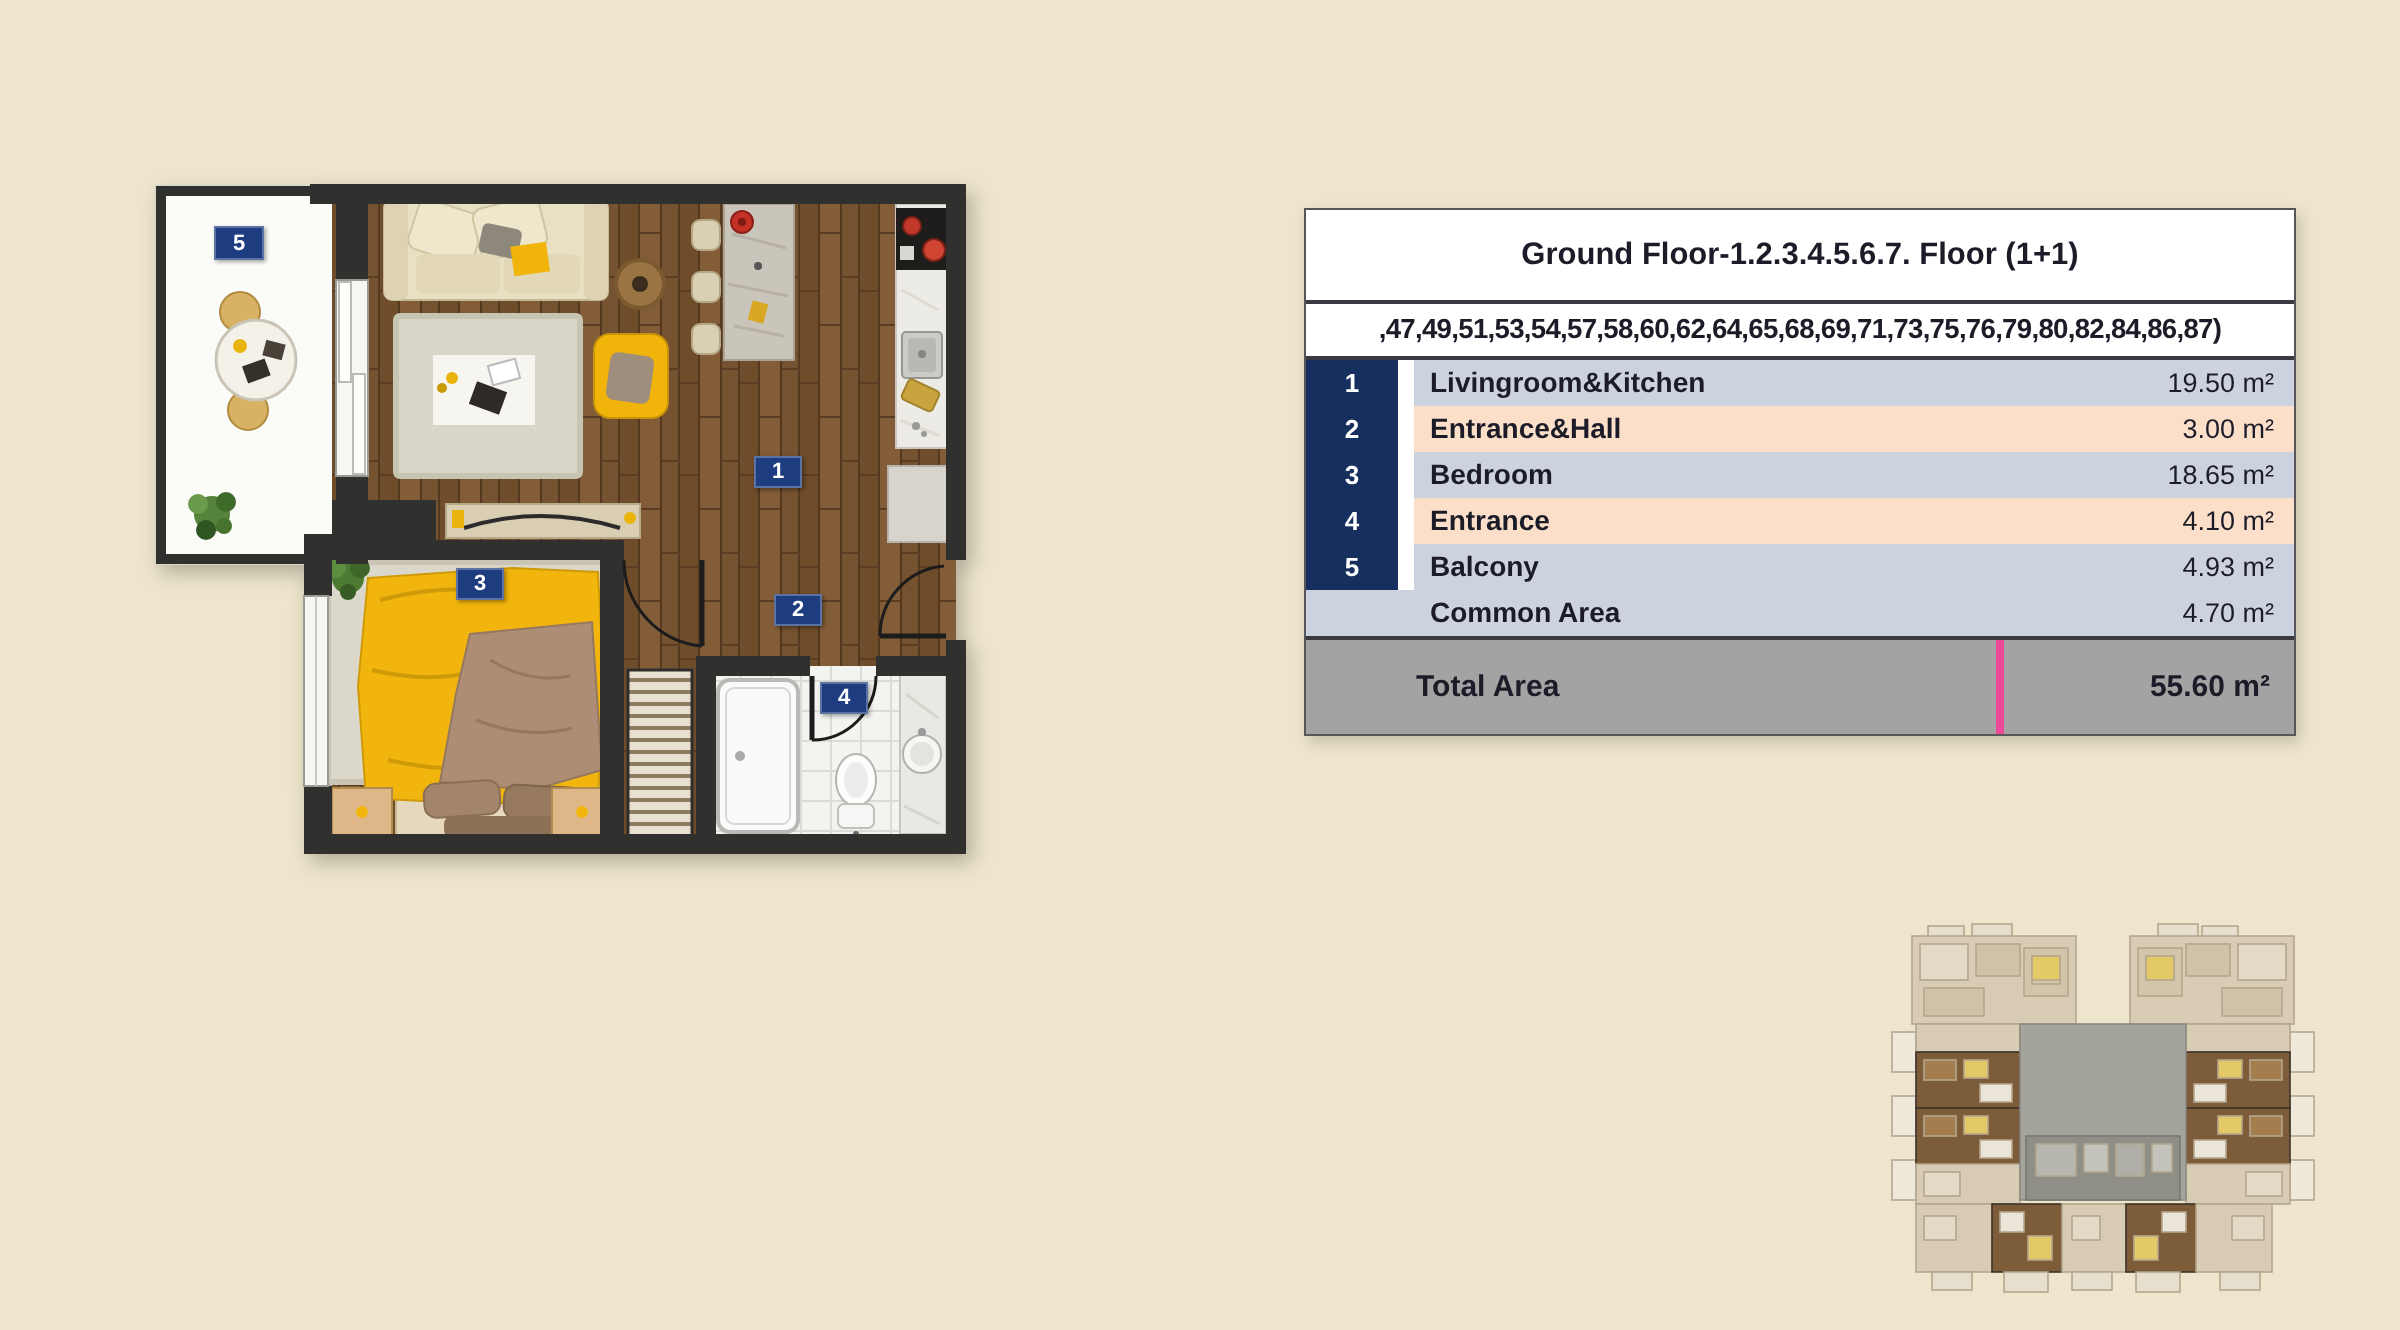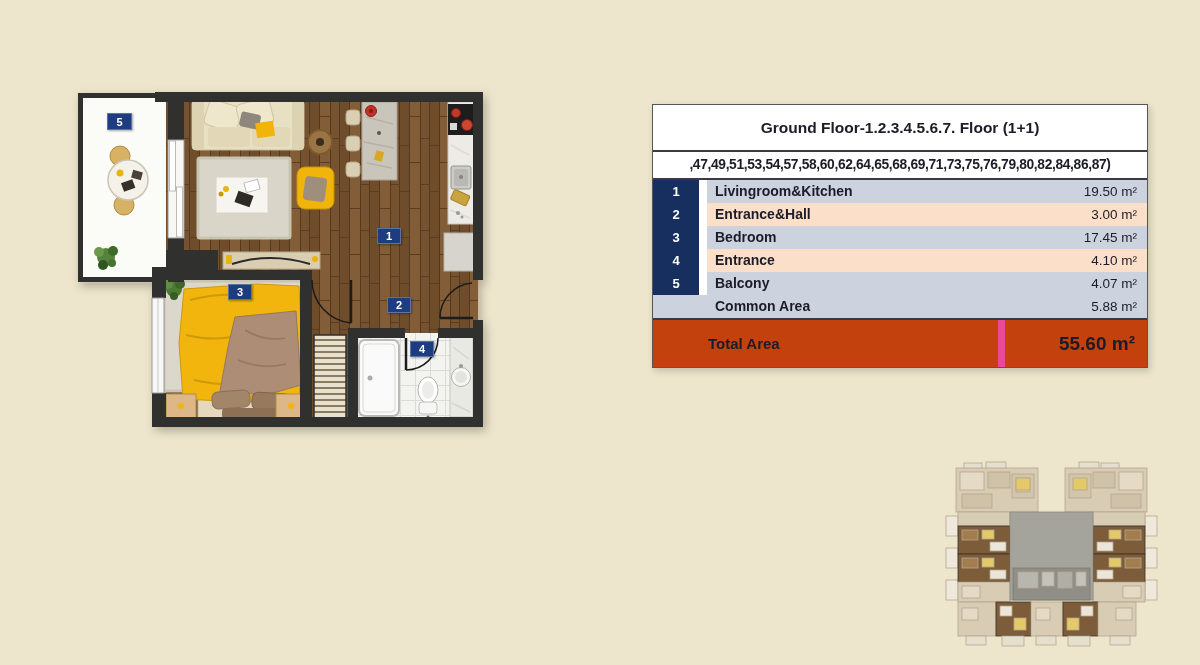--- a/index.html
+++ b/index.html
@@ -55,31 +55,31 @@
   .t-row.no-num .t-num { background:transparent; }
   .t-label {
     position:absolute; left:62px; top:0; height:23px; line-height:23px;
     font-size:14px; font-weight:600;
   }
   .t-value {
     position:absolute; right:10px; top:0; height:41px; line-height:23px;
     font-size:13.5px; font-weight:400;
   }
   .t-total {
-    display:flex; height:47px; border-top:2.5px solid #3a3a40; background:#c2410c;
+    display:flex; height:47px; border-top:2.5px solid #3a3a40; background:#a3a3a3;
   }
   .t-total-label {
     width:345px; box-sizing:border-box; padding-left:55px;
     display:flex; align-items:center;
     font-size:15px; font-weight:600;
   }
   .t-total-value {
-    flex:1; border-left:7px solid #ec4899;
+    flex:1; border-left:4px solid #ec4899;
     display:flex; align-items:center; justify-content:flex-end;
-    padding-right:12px; font-size:19px; font-weight:600;
+    padding-right:12px; font-size:15px; font-weight:600;
   }
 
   
   .siteplan { position:absolute; left:928px; top:460px; width:247px; height:196px; }
 </style>
 </head>
 <body>
 
 <div class="canvas">
 
@@ -278,39 +278,39 @@
     <div class="t-row peach">
       <div class="t-num">2</div>
       <div class="t-gutter"></div>
       <div class="t-label">Entrance&amp;Hall</div>
       <div class="t-value">3.00 m²</div>
     </div>
     <div class="t-row blue">
       <div class="t-num">3</div>
       <div class="t-gutter"></div>
       <div class="t-label">Bedroom</div>
-      <div class="t-value">17.45 m²</div>
+      <div class="t-value">18.65 m²</div>
     </div>
     <div class="t-row peach">
       <div class="t-num">4</div>
       <div class="t-gutter"></div>
       <div class="t-label">Entrance</div>
       <div class="t-value">4.10 m²</div>
     </div>
     <div class="t-row blue">
       <div class="t-num">5</div>
       <div class="t-gutter"></div>
       <div class="t-label">Balcony</div>
-      <div class="t-value">4.07 m²</div>
+      <div class="t-value">4.93 m²</div>
     </div>
     <div class="t-row blue no-num">
       <div class="t-num"></div>
 
       <div class="t-label">Common Area</div>
-      <div class="t-value">5.88 m²</div>
+      <div class="t-value">4.70 m²</div>
     </div>
 
     <div class="t-total">
       <div class="t-total-label">Total Area</div>
       <div class="t-total-value">55.60 m²</div>
     </div>
   </div>
 
   <div class="siteplan">
     <svg width="247" height="196" viewBox="0 0 247 196">

